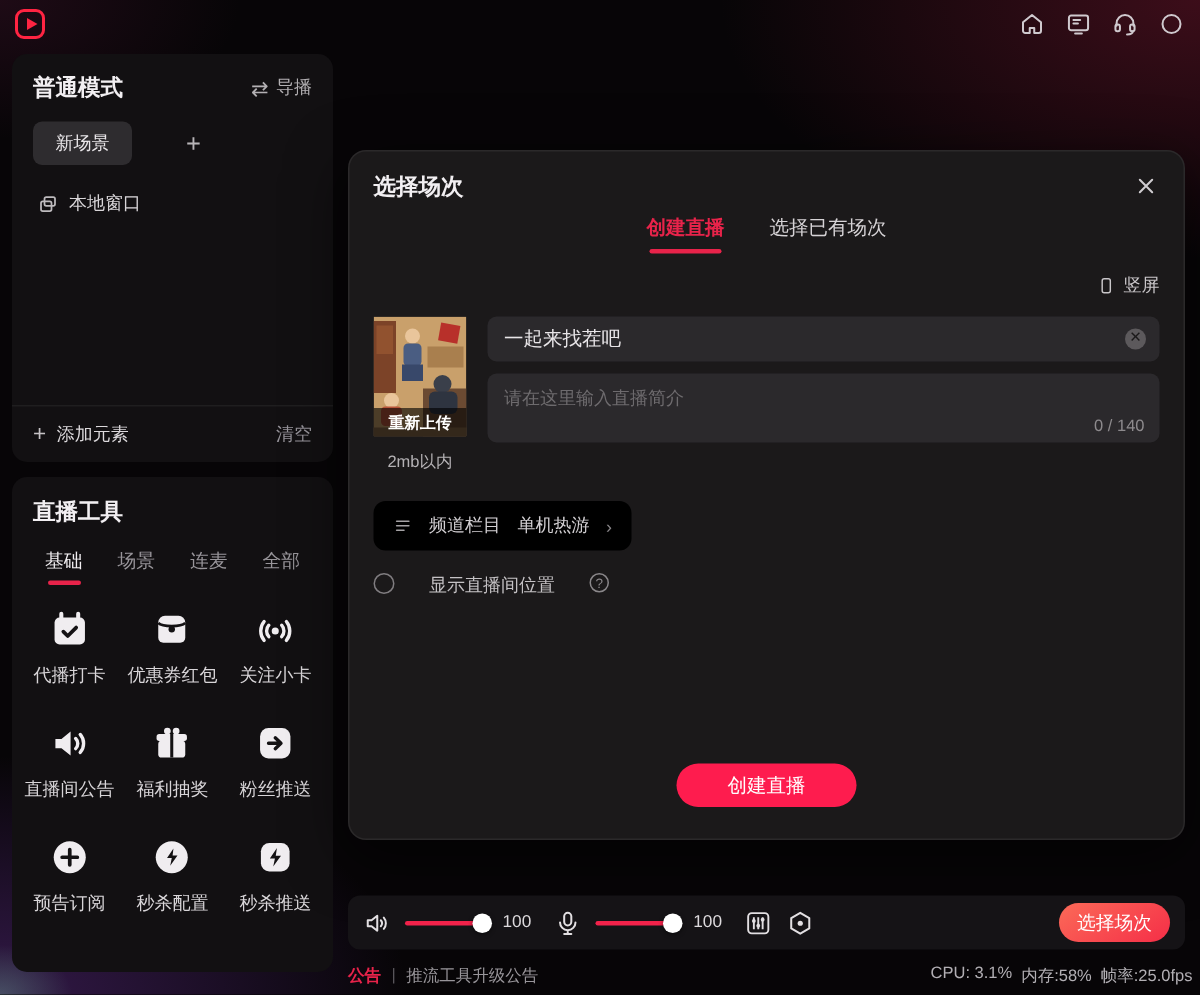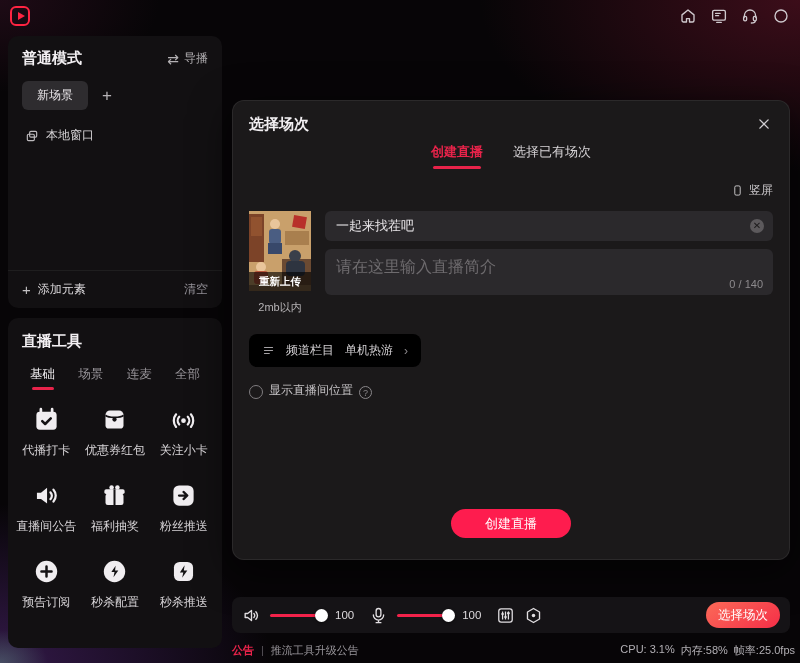--- a/index.html
+++ b/index.html
@@ -28,21 +28,21 @@
   .cropped { width:9px; height:18px; overflow:hidden; }
   .cropped svg { width:18px; height:18px; }
 
   
   .panel { background:#121012; border-radius:10px; }
   .scenes-panel { left:8px; top:36px; width:214px; height:272px; }
   .sp-head { display:flex; align-items:center; padding:13px 14px 0 14px; }
   .sp-title { font-size:15px; font-weight:bold; color:#f2eff2; }
   .sp-right { margin-left:auto; display:flex; align-items:center; gap:5px; color:#b3b0b3; font-size:12px; cursor:pointer; }
   .swap-glyph { font-size:14px; line-height:1; }
-  .scene-row { display:flex; align-items:center; gap:14px; padding:13px 14px 0 14px; }
+  .scene-row { display:flex; align-items:center; gap:36px; padding:13px 14px 0 14px; }
   .scene-chip { background:#2e2c2f; color:#e9e6e9; font-size:12px; padding:6px 15px; border-radius:6px; cursor:pointer; }
   .plus-btn { color:#b7b4b7; font-size:17px; line-height:1; cursor:pointer; }
   .source-row { display:flex; align-items:center; gap:7px; padding:17px 17px 0 17px; color:#d8d5d8; font-size:12px; cursor:pointer; }
   .source-row svg { width:14px; height:14px; color:#bdbabd; }
   .sp-foot { position:absolute; bottom:0; left:0; right:0; height:38px; border-top:1px solid rgba(255,255,255,.06); display:flex; align-items:center; padding:0 14px; }
   .add-el { display:flex; align-items:center; gap:7px; font-size:12px; color:#dcd9dc; cursor:pointer; }
   .add-el .pl { font-size:15px; color:#c5c2c5; }
   .clear-btn { margin-left:auto; font-size:12px; color:#96939a; cursor:pointer; }
 
   .tools-panel { left:8px; top:318px; width:214px; height:330px; }
@@ -76,29 +76,29 @@
   .upload-col { width:62px; flex:0 0 auto; }
   .thumb { width:62px; height:80px; border-radius:0; overflow:hidden; position:relative; cursor:pointer; }
   .thumb svg { display:block; width:62px; height:80px; }
   .reupload { position:absolute; left:0; right:0; bottom:0; height:19px; background:rgba(0,0,0,.62); color:#fff; font-size:10.5px; font-weight:bold; display:flex; align-items:center; justify-content:center; }
   .upload-hint { text-align:center; font-size:11px; color:#b5b2b5; margin-top:9px; }
   .fields-col { flex:1; }
   .title-input { width:100%; height:30px; background:#2b292c; border:none; outline:none; border-radius:6px; color:#e8e5e8; font-size:13px; padding:0 28px 0 11px; font-family:inherit; }
   .title-wrap { position:relative; }
   .clear-ic { position:absolute; right:9px; top:8px; width:14px; height:14px; border-radius:50%; background:#5c595c; color:#1b191a; font-size:10px; line-height:14px; text-align:center; cursor:pointer; }
   .desc-box { margin-top:8px; height:46px; background:#2b292c; border-radius:6px; position:relative; }
-  .desc-area { width:100%; height:100%; background:transparent; border:none; outline:none; resize:none; color:#e8e5e8; font-size:16px; padding:8px 11px; font-family:Liberation Mono, monospace; }
+  .desc-area { width:100%; height:100%; background:transparent; border:none; outline:none; resize:none; color:#e8e5e8; font-size:12px; padding:8px 11px; font-family:Liberation Mono, monospace; }
   .desc-area::placeholder { color:#6e6b6e; }
   .desc-counter { position:absolute; right:10px; bottom:5px; font-size:11px; color:#8d8a8d; }
   .channel-row { padding:19px 16px 0 16px; }
   .channel-pill { display:inline-flex; align-items:center; gap:11px; background:#000000; border-radius:8px; padding:8px 13px; cursor:pointer; }
   .channel-pill svg { width:13px; height:13px; color:#a5a2a5; }
   .channel-pill .ctxt { font-size:12px; color:#d2cfd2; }
   .channel-pill .chev { color:#8a878a; font-size:12px; }
-  .loc-row { display:flex; align-items:flex-end; gap:6px; padding:15px 16px 0 16px; }
+  .loc-row { display:flex; align-items:flex-start; gap:23px; padding:15px 16px 0 16px; }
   .radio-circle { width:14px; height:14px; border-radius:50%; border:1.5px solid #807d80; cursor:pointer; flex:0 0 auto; }
   .loc-label { font-size:12px; color:#c5c2c5; }
   .help-ic { width:13px; height:13px; border-radius:50%; border:1px solid #8a878a; color:#8a878a; font-size:9px; line-height:12px; text-align:center; cursor:pointer; }
   .create-btn { position:absolute; left:50%; transform:translateX(-50%); bottom:21px; width:120px; height:29px; border:none; border-radius:15px; background:#fe1c4e; color:#fff; font-size:13px; font-family:inherit; cursor:pointer; }
 
   
   .bottom-bar { left:232px; top:597px; width:558px; height:36px; background:#151316; border-radius:8px; display:flex; align-items:center; padding:0 10px; gap:9px; }
   .bb-ic { width:19px; height:19px; color:#e2dfe2; cursor:pointer; flex:0 0 auto; }
   .bb-ic svg { width:100%; height:100%; }
   .slider { position:relative; width:56px; height:14px; cursor:pointer; flex:0 0 auto; }

